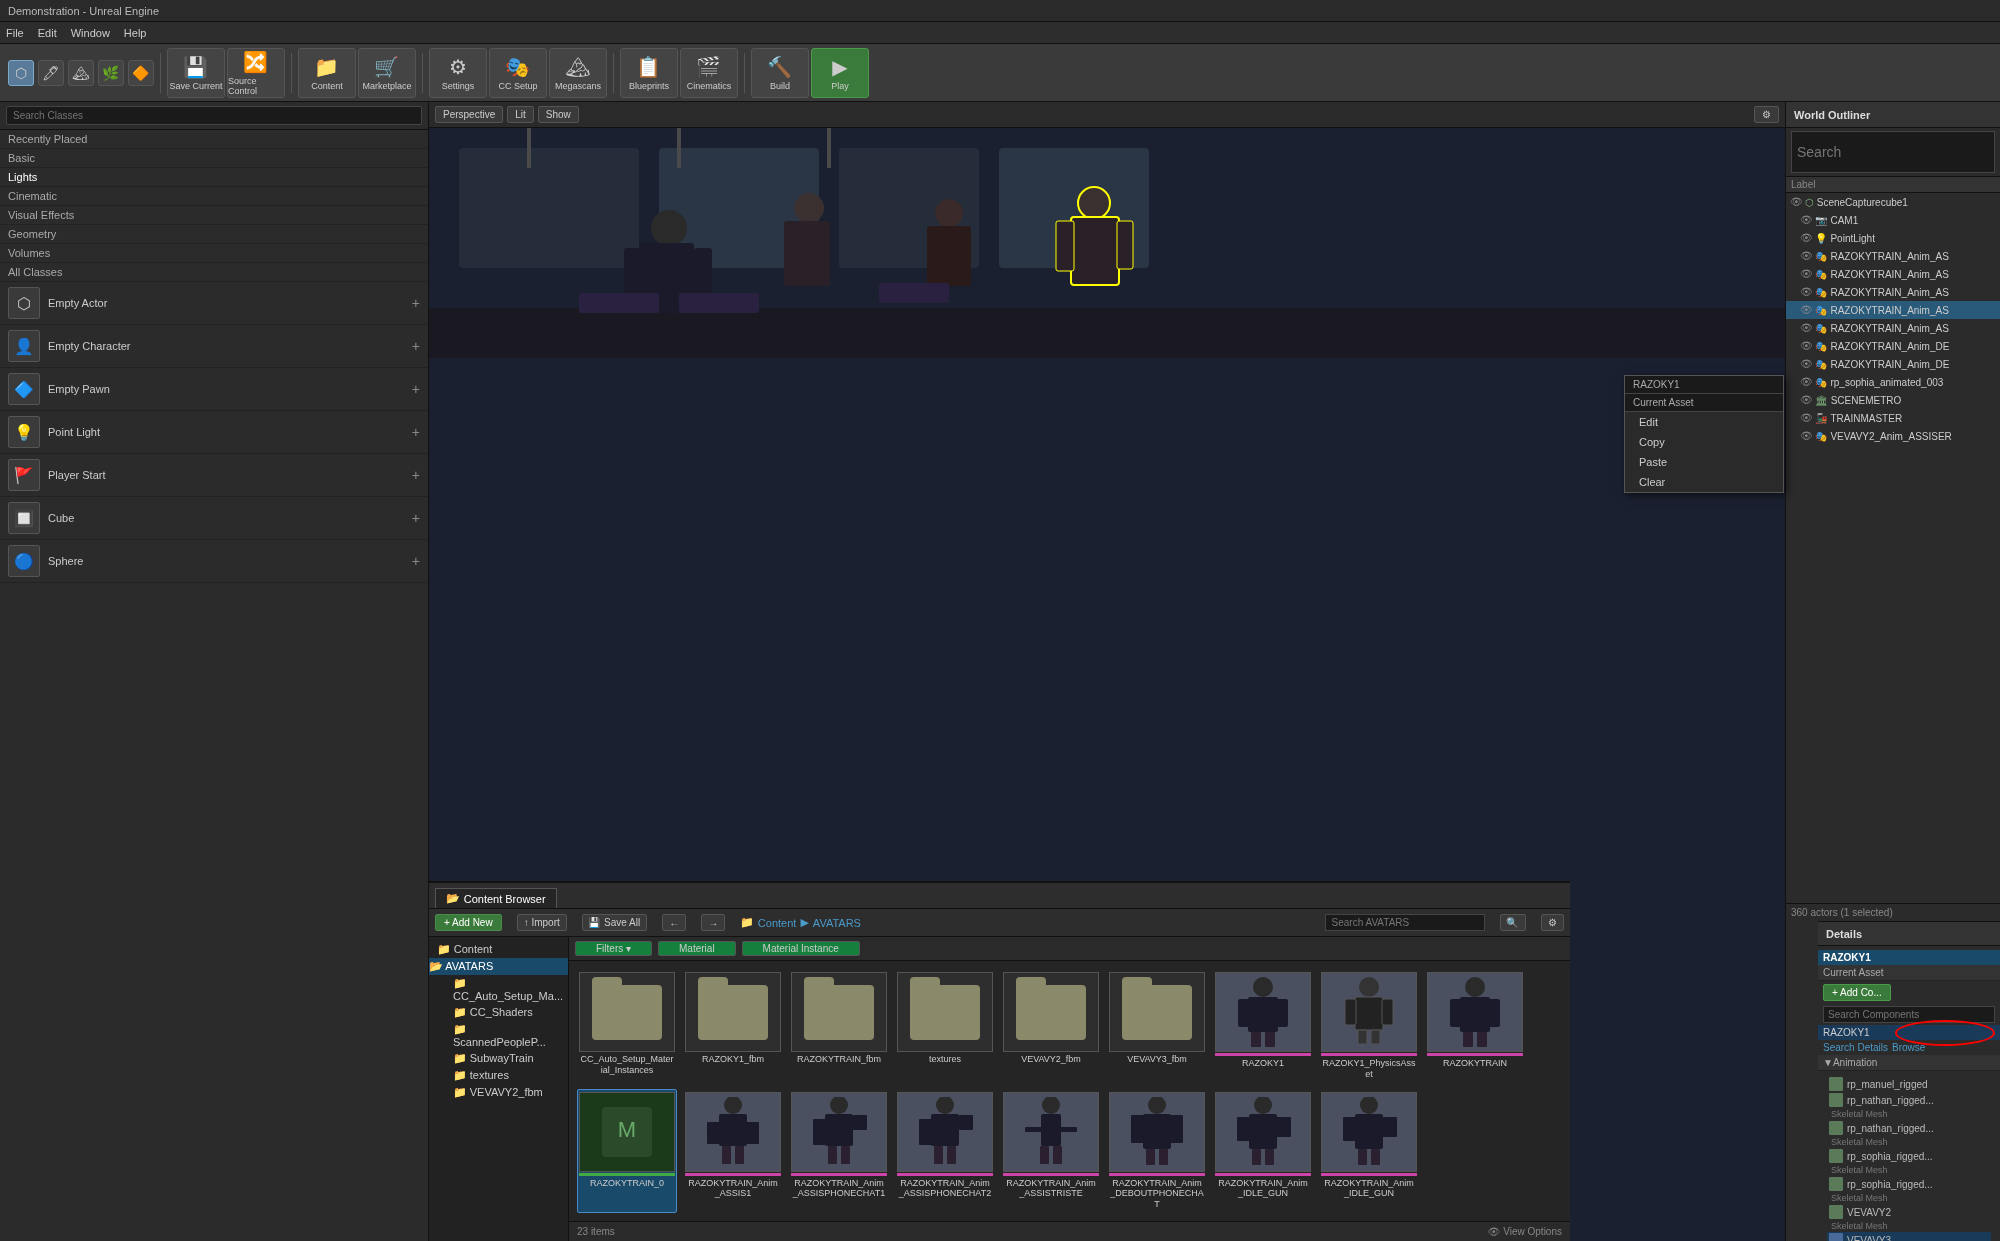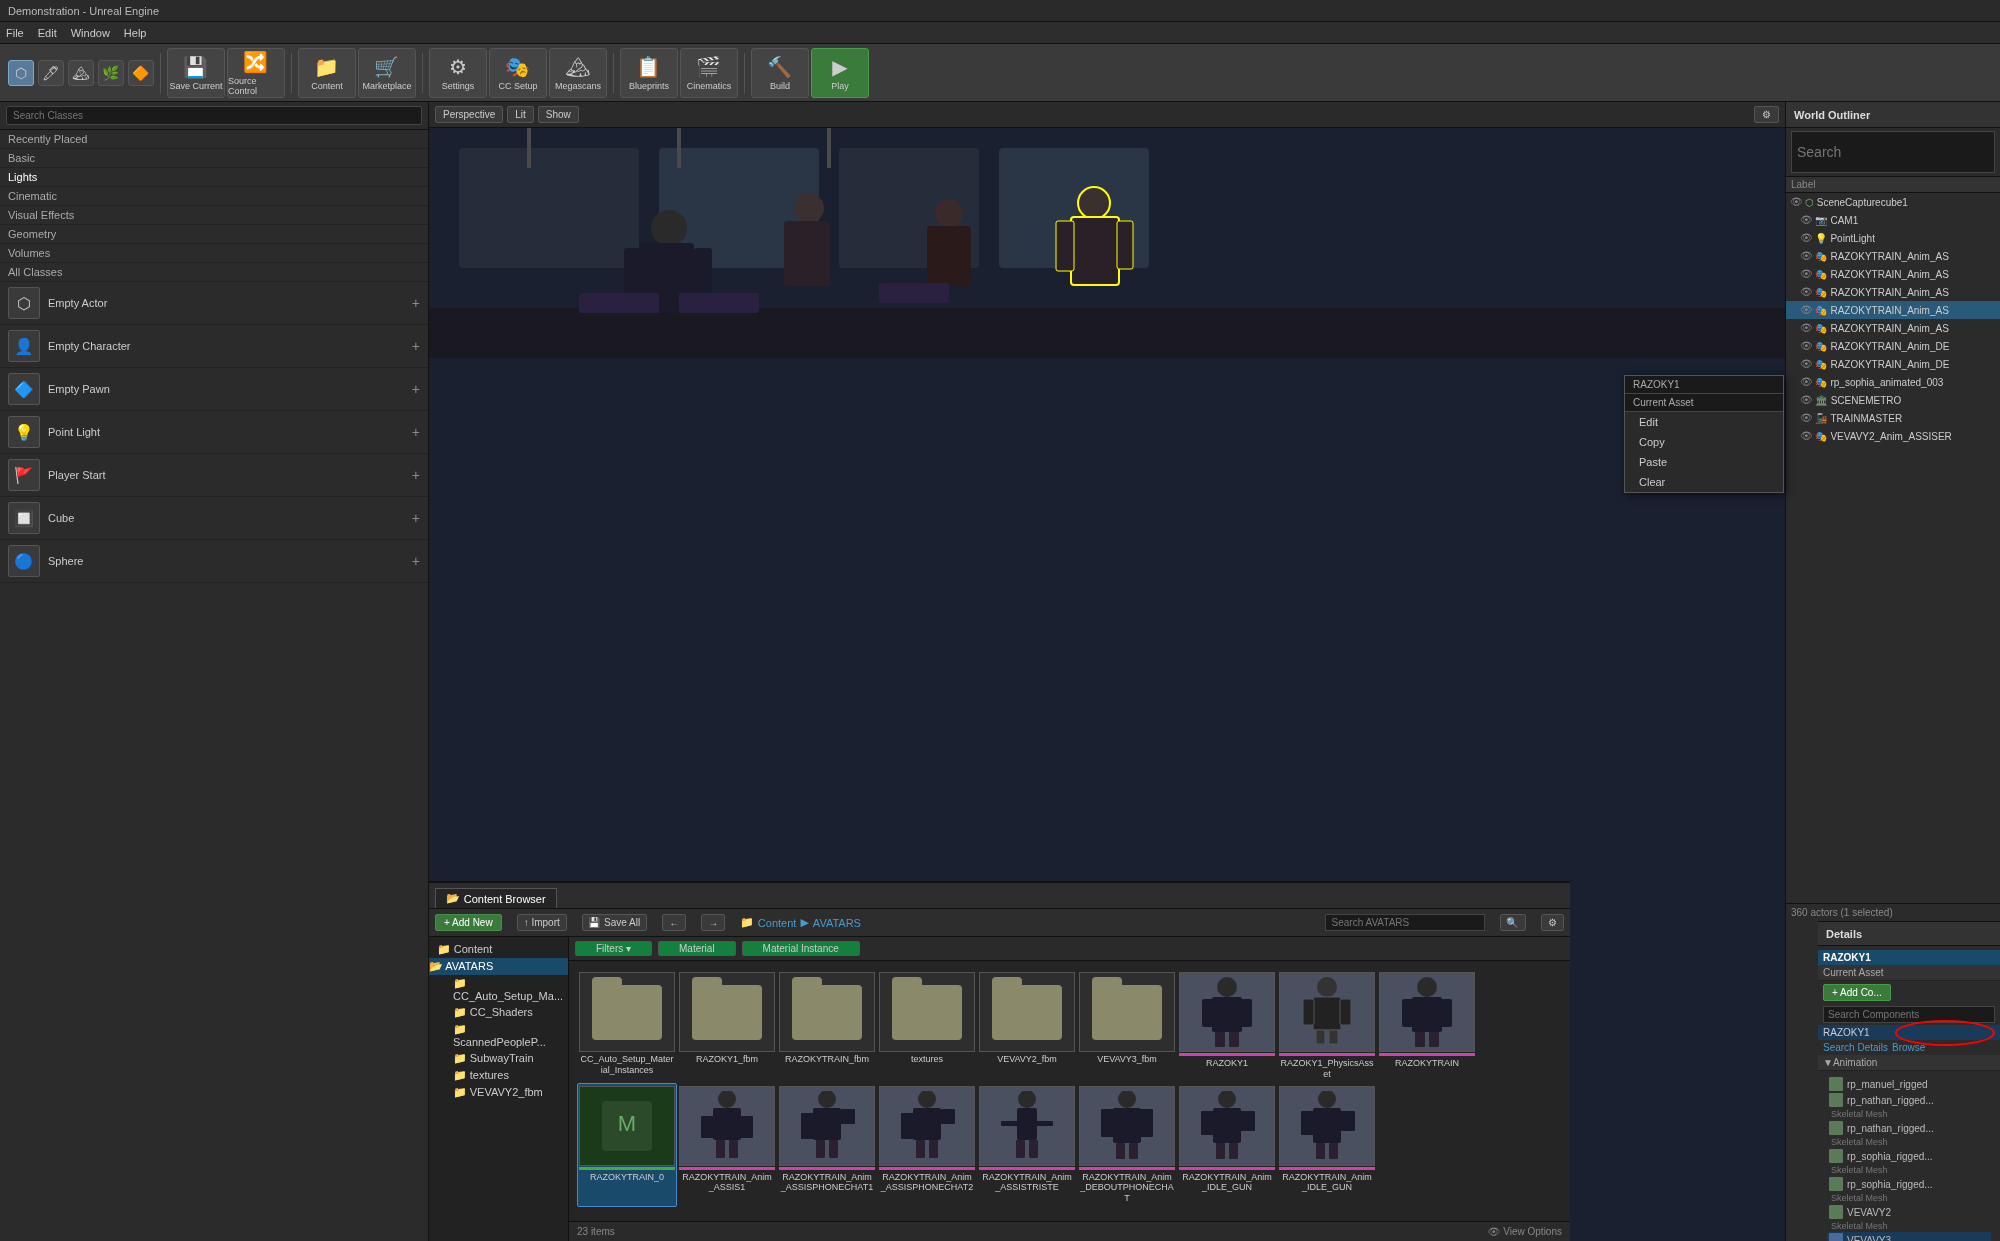--- a/index.html
+++ b/index.html
@@ -442,20 +442,21 @@
     .asset-grid {
       flex: 1;
       padding: 8px;
       overflow-y: auto;
       display: flex;
       flex-direction: column;
     }
     .asset-grid-inner {
       display: flex;
       flex-wrap: wrap;
+      gap: 6px;
     }
     .asset-item {
       width: 100px;
       display: flex;
       flex-direction: column;
       align-items: center;
       cursor: pointer;
       border: 1px solid transparent;
       border-radius: 2px;
       padding: 2px;

